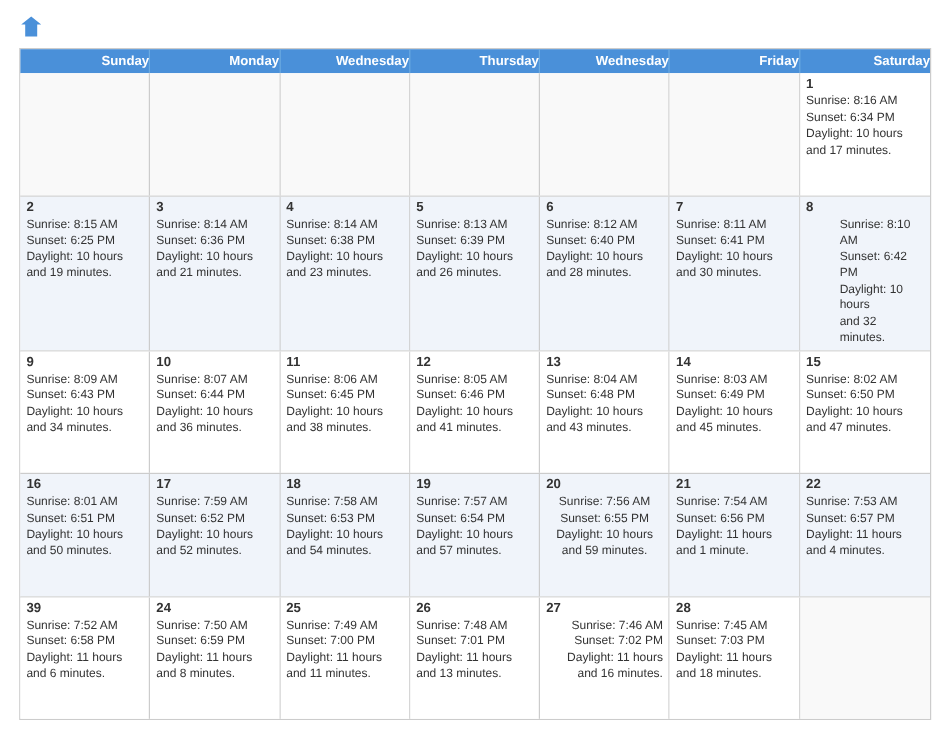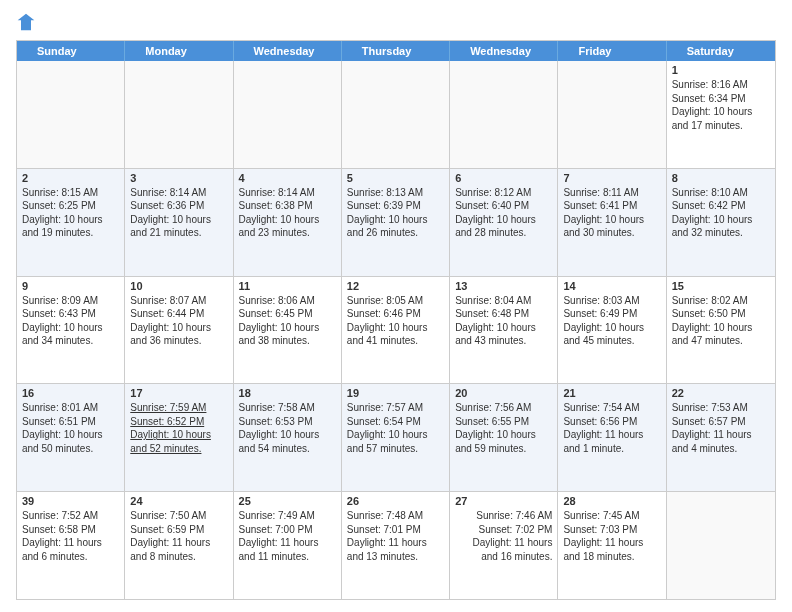--- a/index.html
+++ b/index.html
@@ -60,22 +60,22 @@
     }
     .cal-header {
       display: grid;
       grid-template-columns: repeat(7, 1fr);
       background: #4a90d9;
     }
     .cal-header-cell {
       color: #fff;
       font-size: 11px;
       font-weight: bold;
-      padding: 4px 20px;
-      text-align: left;
+      padding: 4px 0;
+      text-align: right;
       border-right: 1px solid #6aaae0;
     }
     .cal-header-cell:last-child { border-right: none; }
     .cal-body {
       flex: 1;
       display: flex;
       flex-direction: column;
     }
     .cal-row {
       display: grid;
@@ -192,21 +192,21 @@
           </div>
           <div class="cal-cell alt-row">
             <span class="day-num">7</span>
             <div class="cell-text" style="white-space: pre-line;">Sunrise: 8:11 AM
 Sunset: 6:41 PM
 Daylight: 10 hours
 and 30 minutes.</div>
           </div>
           <div class="cal-cell alt-row">
             <span class="day-num">8</span>
-            <div class="cell-text" style="white-space: pre-line;">Sunrise: 8:10 AM
+            <div class="cell-text" style="white-space: pre-line; margin-left: 28px;">Sunrise: 8:10 AM
 Sunset: 6:42 PM
 Daylight: 10 hours
 and 32 minutes.</div>
           </div>
         </div>
         <div class="cal-row">
           <div class="cal-cell">
             <span class="day-num">9</span>
             <div class="cell-text" style="white-space: pre-line;">Sunrise: 8:09 AM
 Sunset: 6:43 PM
@@ -259,42 +259,42 @@
         <div class="cal-row">
           <div class="cal-cell alt-row">
             <span class="day-num">16</span>
             <div class="cell-text" style="white-space: pre-line;">Sunrise: 8:01 AM
 Sunset: 6:51 PM
 Daylight: 10 hours
 and 50 minutes.</div>
           </div>
           <div class="cal-cell alt-row">
             <span class="day-num">17</span>
-            <div class="cell-text" style="white-space: pre-line; text-decoration: underline;">Sunrise: 7:59 AM
+            <div class="cell-text" style="white-space: pre-line;">Sunrise: 7:59 AM
 Sunset: 6:52 PM
 Daylight: 10 hours
 and 52 minutes.</div>
           </div>
           <div class="cal-cell alt-row">
             <span class="day-num">18</span>
             <div class="cell-text" style="white-space: pre-line;">Sunrise: 7:58 AM
 Sunset: 6:53 PM
 Daylight: 10 hours
 and 54 minutes.</div>
           </div>
           <div class="cal-cell alt-row">
             <span class="day-num">19</span>
             <div class="cell-text" style="white-space: pre-line;">Sunrise: 7:57 AM
 Sunset: 6:54 PM
 Daylight: 10 hours
 and 57 minutes.</div>
           </div>
           <div class="cal-cell alt-row">
             <span class="day-num">20</span>
-            <div class="cell-text" style="white-space: pre-line;">Sunrise: 7:56 AM
+            <div class="cell-text" style="white-space: pre-line; text-align: center;">Sunrise: 7:56 AM
 Sunset: 6:55 PM
 Daylight: 10 hours
 and 59 minutes.</div>
           </div>
           <div class="cal-cell alt-row">
             <span class="day-num">21</span>
             <div class="cell-text" style="white-space: pre-line;">Sunrise: 7:54 AM
 Sunset: 6:56 PM
 Daylight: 11 hours
 and 1 minute.</div>

